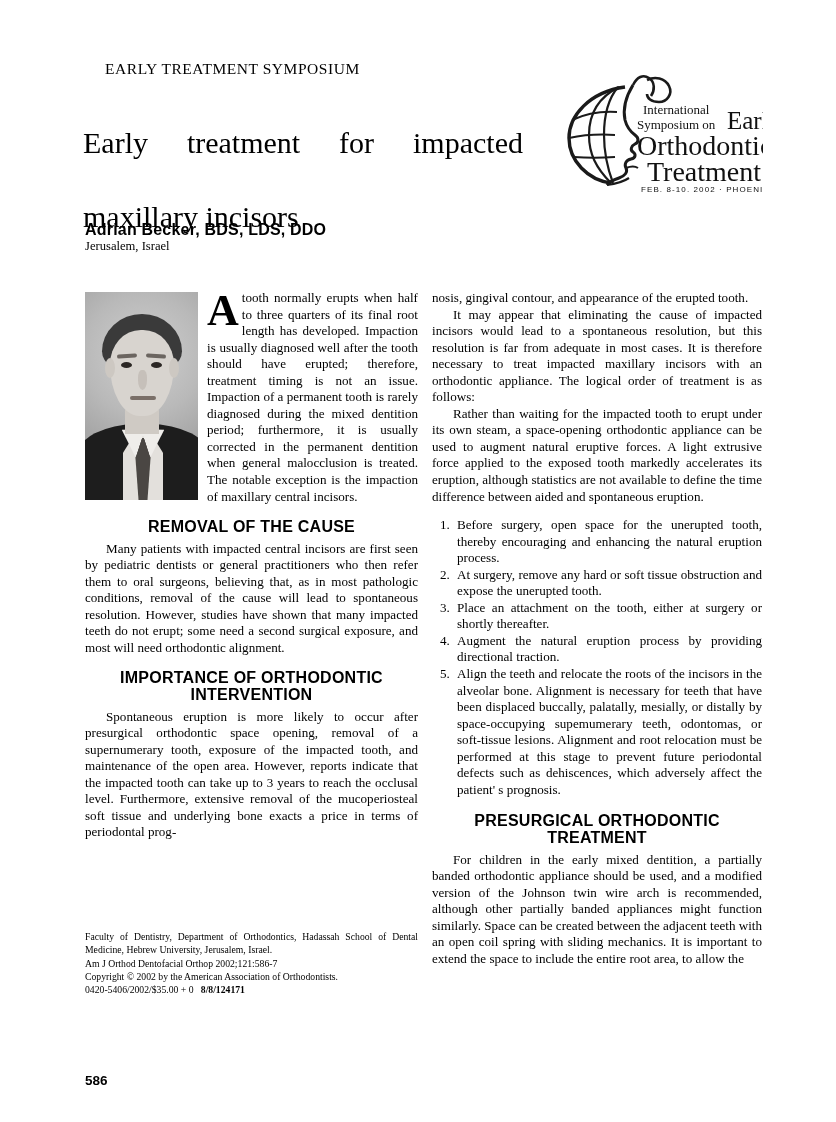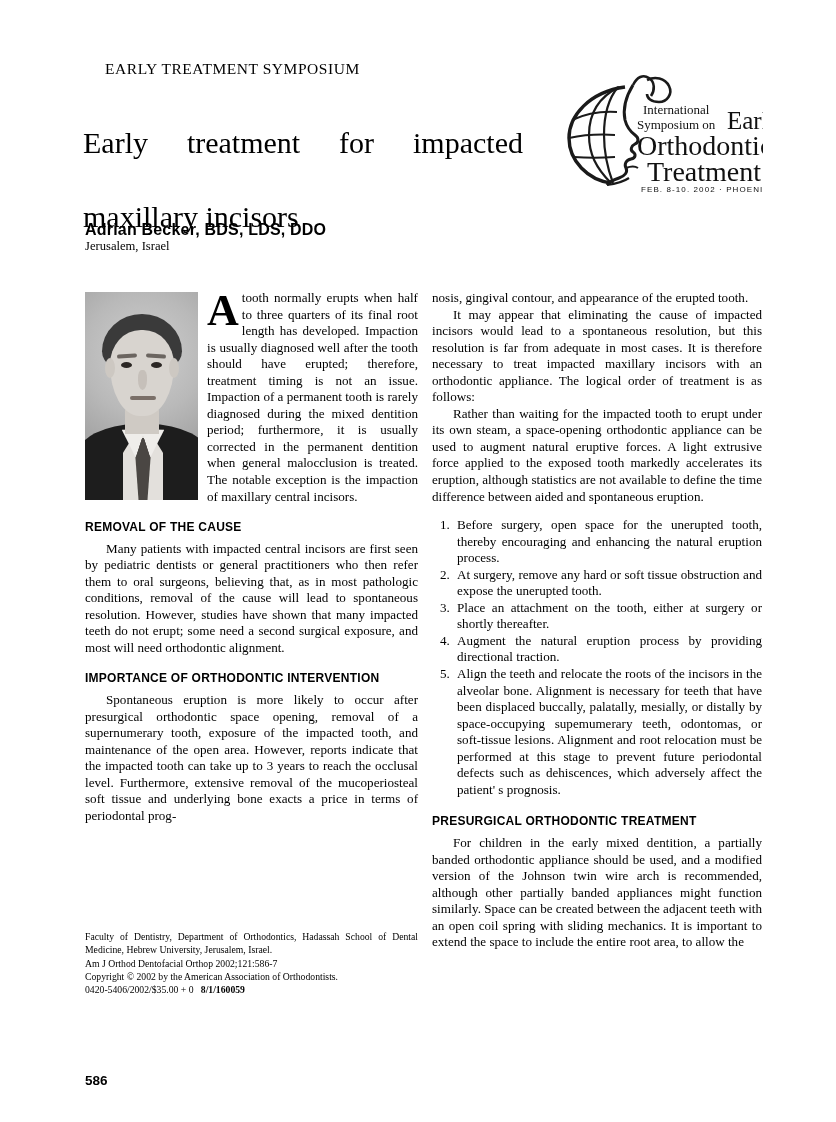--- a/index.html
+++ b/index.html
@@ -182,25 +182,25 @@
     font-family: "Liberation Serif", serif;
     font-size: 44px;
     line-height: 36px;
     font-weight: bold;
     padding: 2px 3px 0 0;
     margin-top: 1px;
   }
 
   h2.section {
     font-family: "Liberation Sans", sans-serif;
-    font-size: 12px;
+    font-size: 16px;
     font-weight: bold;
     letter-spacing: 0.25px;
     margin: 14px 0 5px 0;
-    text-align: left;
+    text-align: center;
   }
   h2.section.tight { margin-top: 15px; }
 
   ol.steps {
     margin: 12px 0 0 0;
     padding: 0 0 0 21px;
     list-style: decimal;
     font-family: Liberation Serif, serif;
   }
   ol.steps li {
@@ -330,18 +330,18 @@
     </ol>
 
     <h2 class="section tight">PRESURGICAL ORTHODONTIC TREATMENT</h2>
     <p>For children in the early mixed dentition, a partially banded orthodontic appliance should be used, and a modified version of the Johnson twin wire arch is recommended, although other partially banded appliances might function similarly. Space can be created between the adjacent teeth with an open coil spring with sliding mechanics. It is important to extend the space to include the entire root area, to allow the</p>
   </div>
 
   <div class="footnote">
     <div class="j">Faculty of Dentistry, Department of Orthodontics, Hadassah School of Dental Medicine, Hebrew University, Jerusalem, Israel.</div>
     <div>Am J Orthod Dentofacial Orthop 2002;121:586-7</div>
     <div>Copyright © 2002 by the American Association of Orthodontists.</div>
-    <div><span>0420-5406/2002/$35.00 + 0</span>&nbsp;&nbsp;&nbsp;<b>8/1/160059</b></div>
+    <div><span>0420-5406/2002/$35.00 + 0</span>&nbsp;&nbsp;&nbsp;<b>8/8/124171</b></div>
   </div>
 
   <div class="folio">586</div>
 
 </div>
 
 </body></html>

